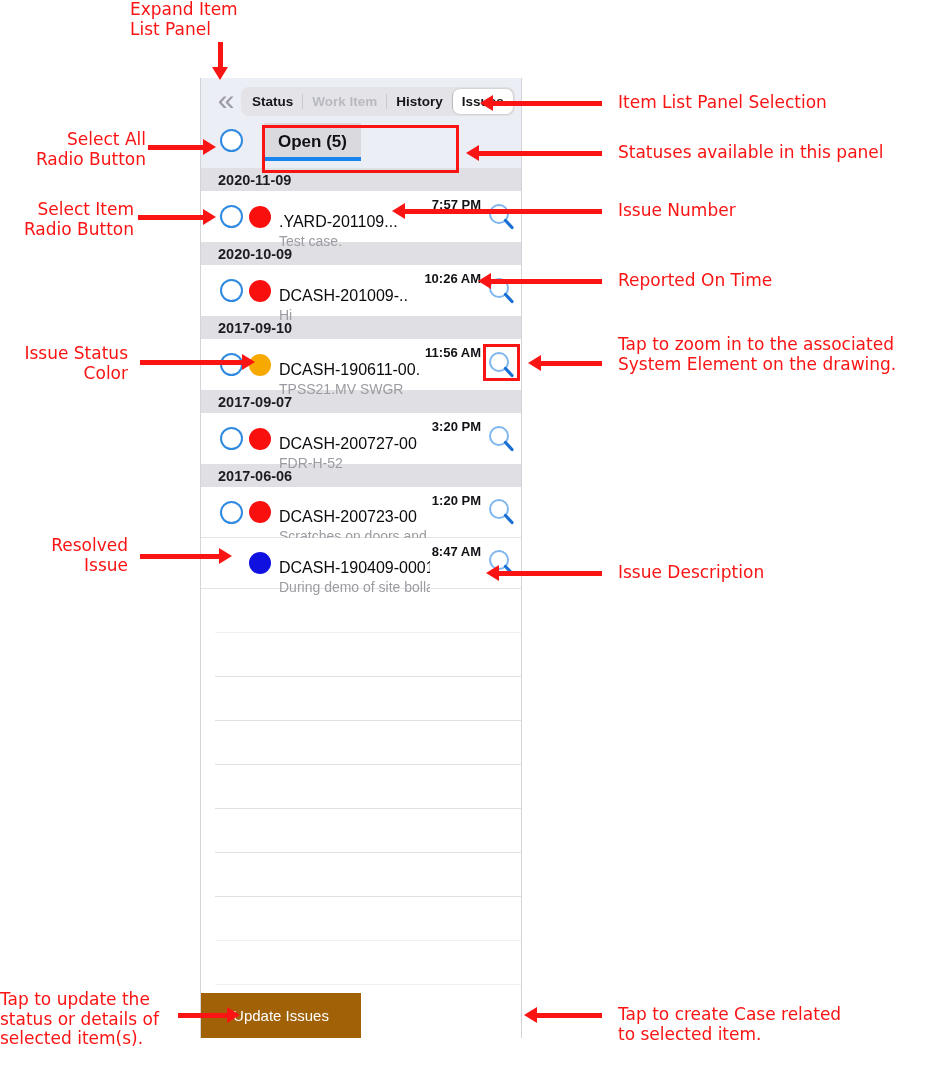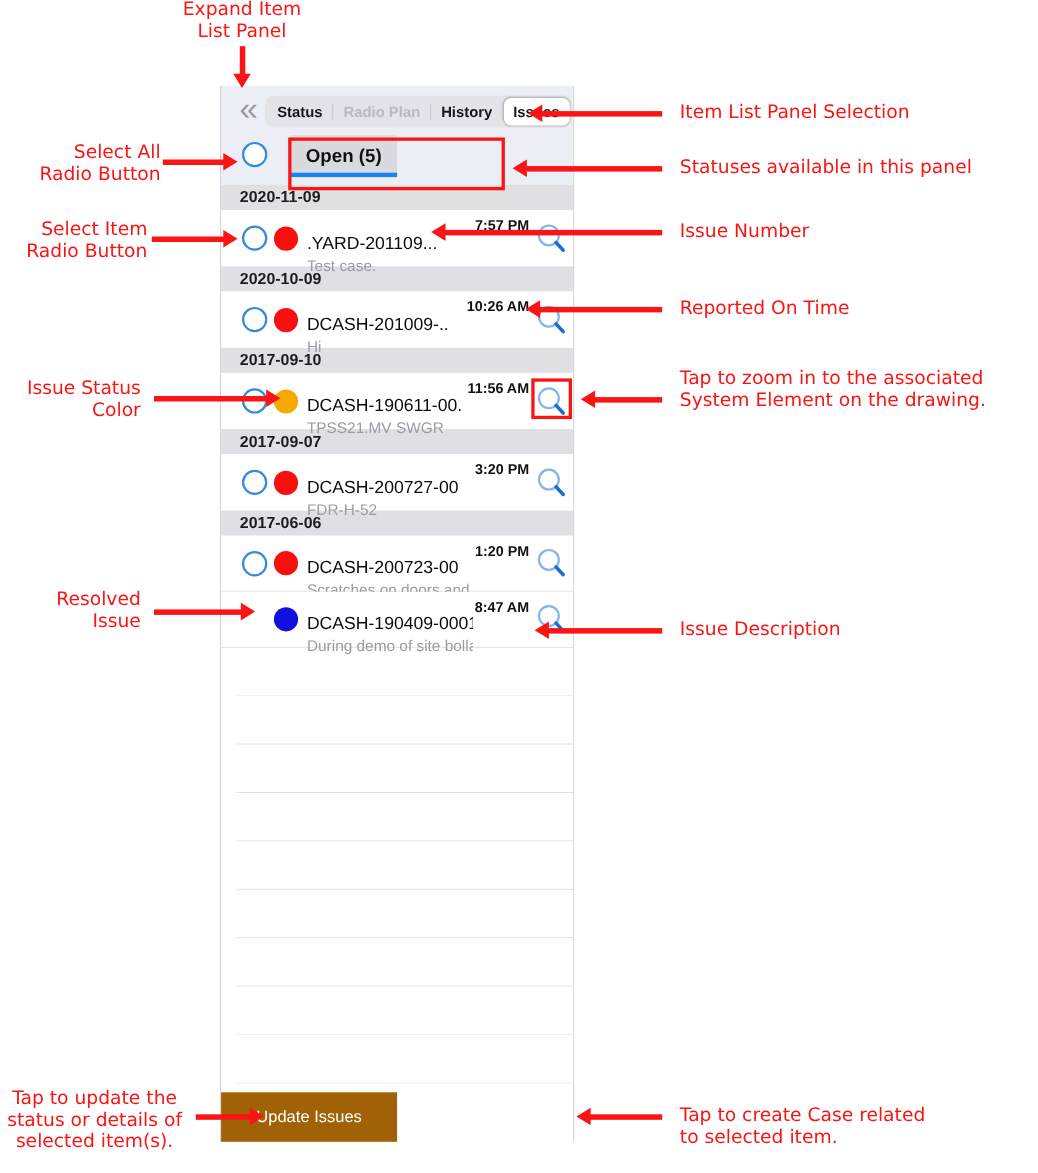--- a/index.html
+++ b/index.html
@@ -21,21 +21,21 @@
   .anno {
     position: absolute;
     color: #fa1414;
     font-family: "DejaVu Sans", sans-serif;
     font-size: 17px;
     line-height: 19.5px;
     white-space: pre;
   }
   .anno.right { text-align: right; }
   .anno.left  { text-align: left; }
-  .anno.center{ text-align: center; }
+  .anno.center{ }
 
   .arrow { position: absolute; }
   .arrow .shaft {
     position: absolute;
     background: #fa1414;
     height: 5px;
     top: 50%;
     margin-top: -2.5px;
   }
   .arrow .shaft.vert {
@@ -283,21 +283,21 @@
 
   <div id="panel">
 
     <div class="panel-top">
 
       <div class="chev">«</div>
 
       <div class="segctl">
         <div class="seg">Status</div>
         <div class="segdiv"></div>
-        <div class="seg dis">Radio Plan</div>
+        <div class="seg dis">Work Item</div>
         <div class="segdiv"></div>
         <div class="seg">History</div>
         <div class="segdiv"></div>
         <div class="seg sel">Issues</div>
       </div>
 
       <div class="radio-all"></div>
 
       <div class="status-tabs">
         <div class="status-tab">

